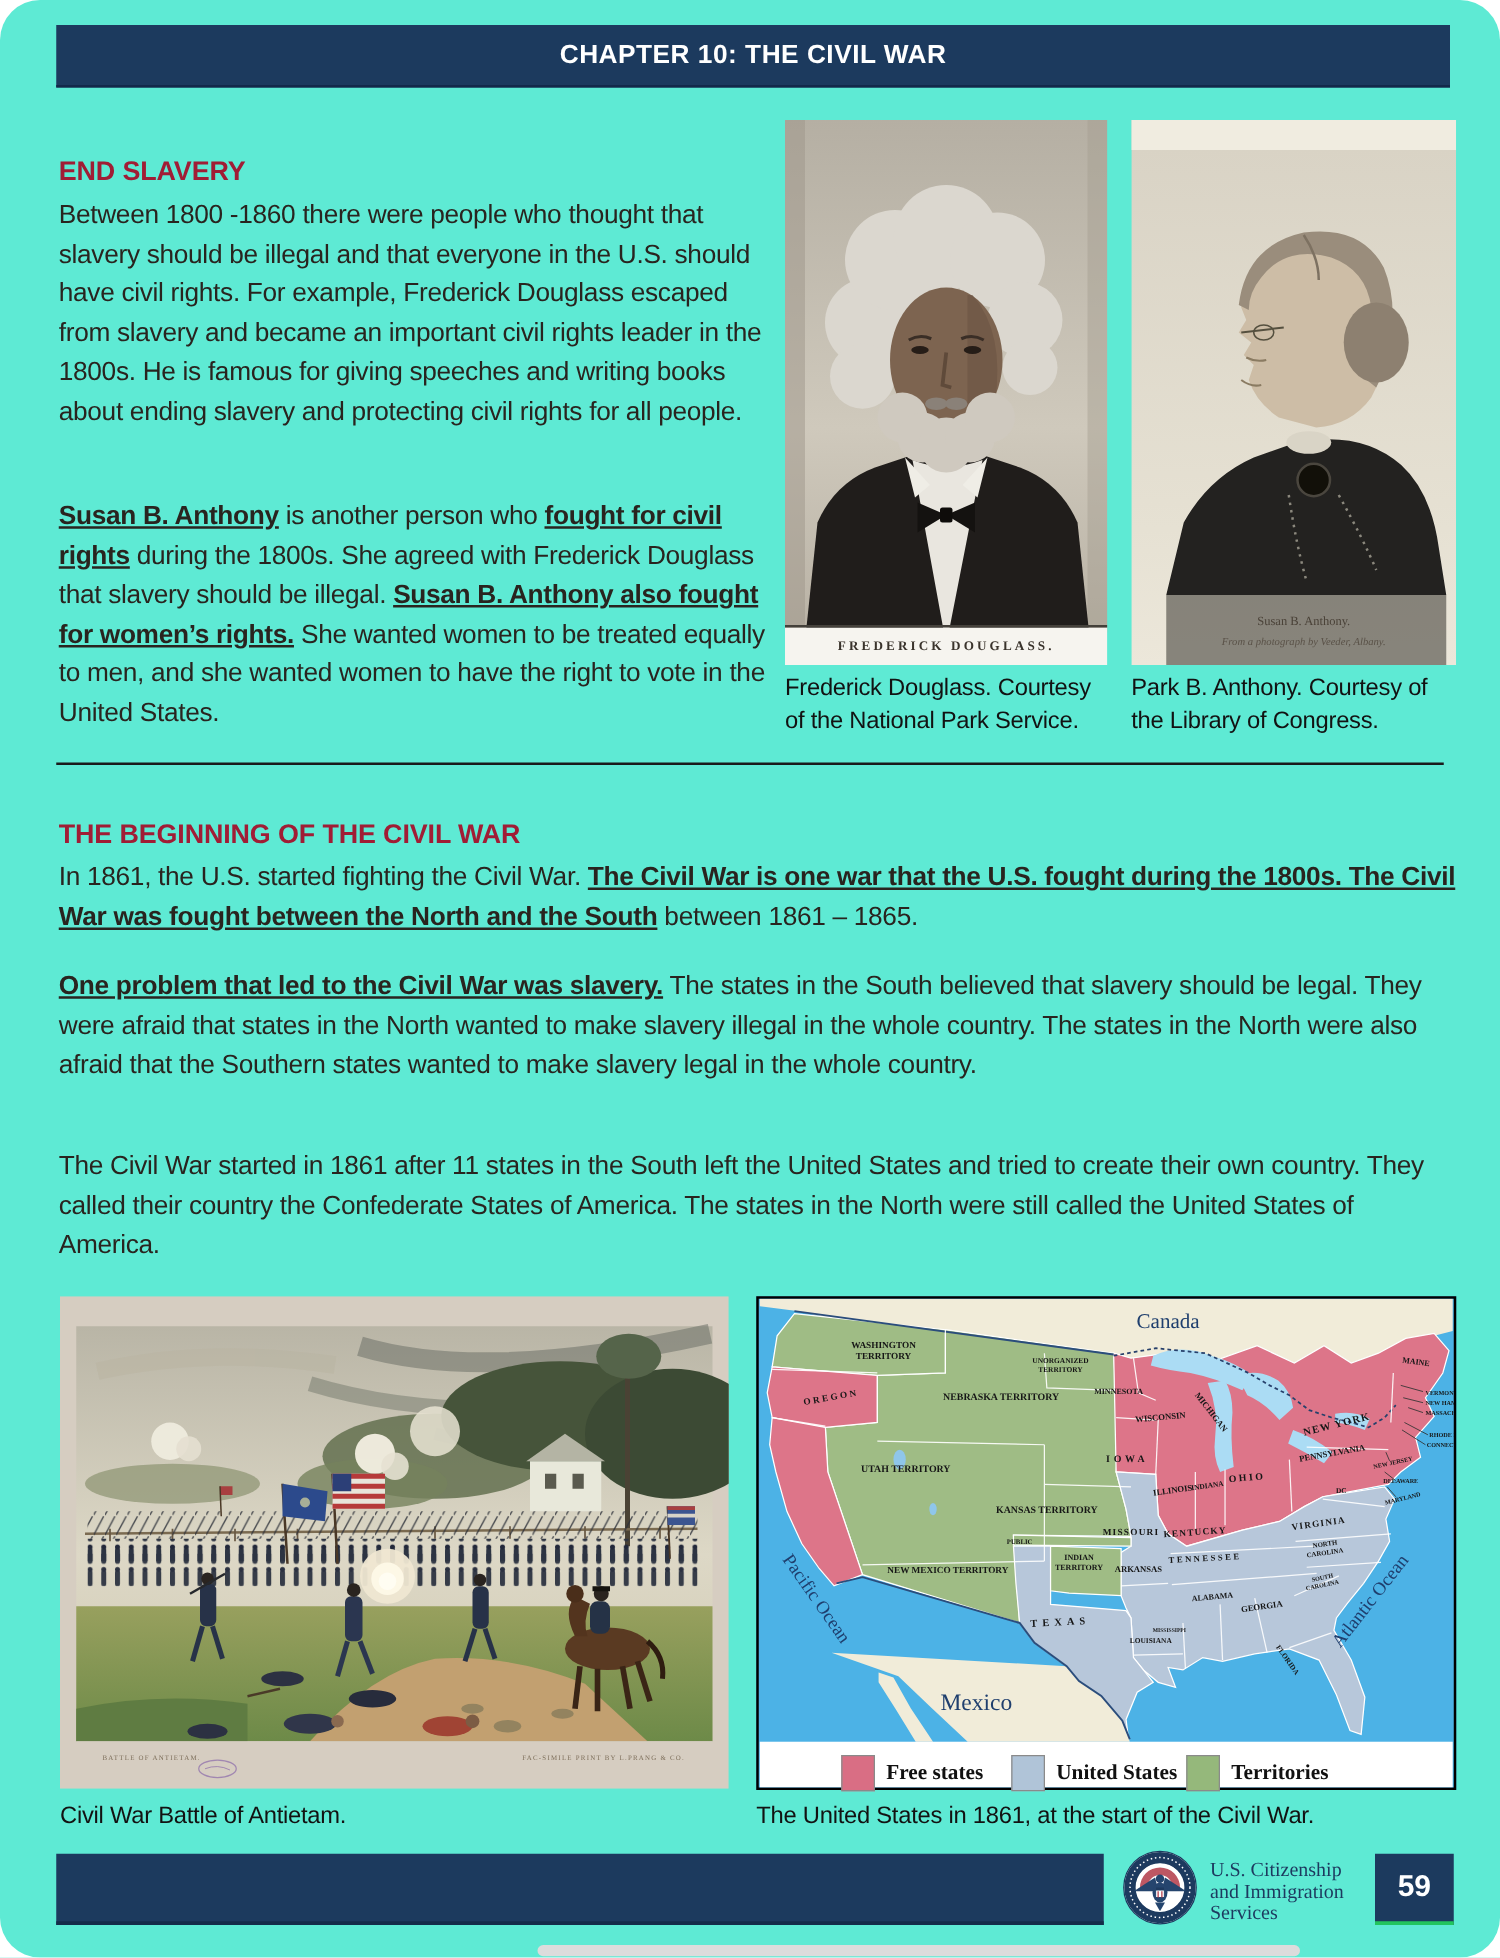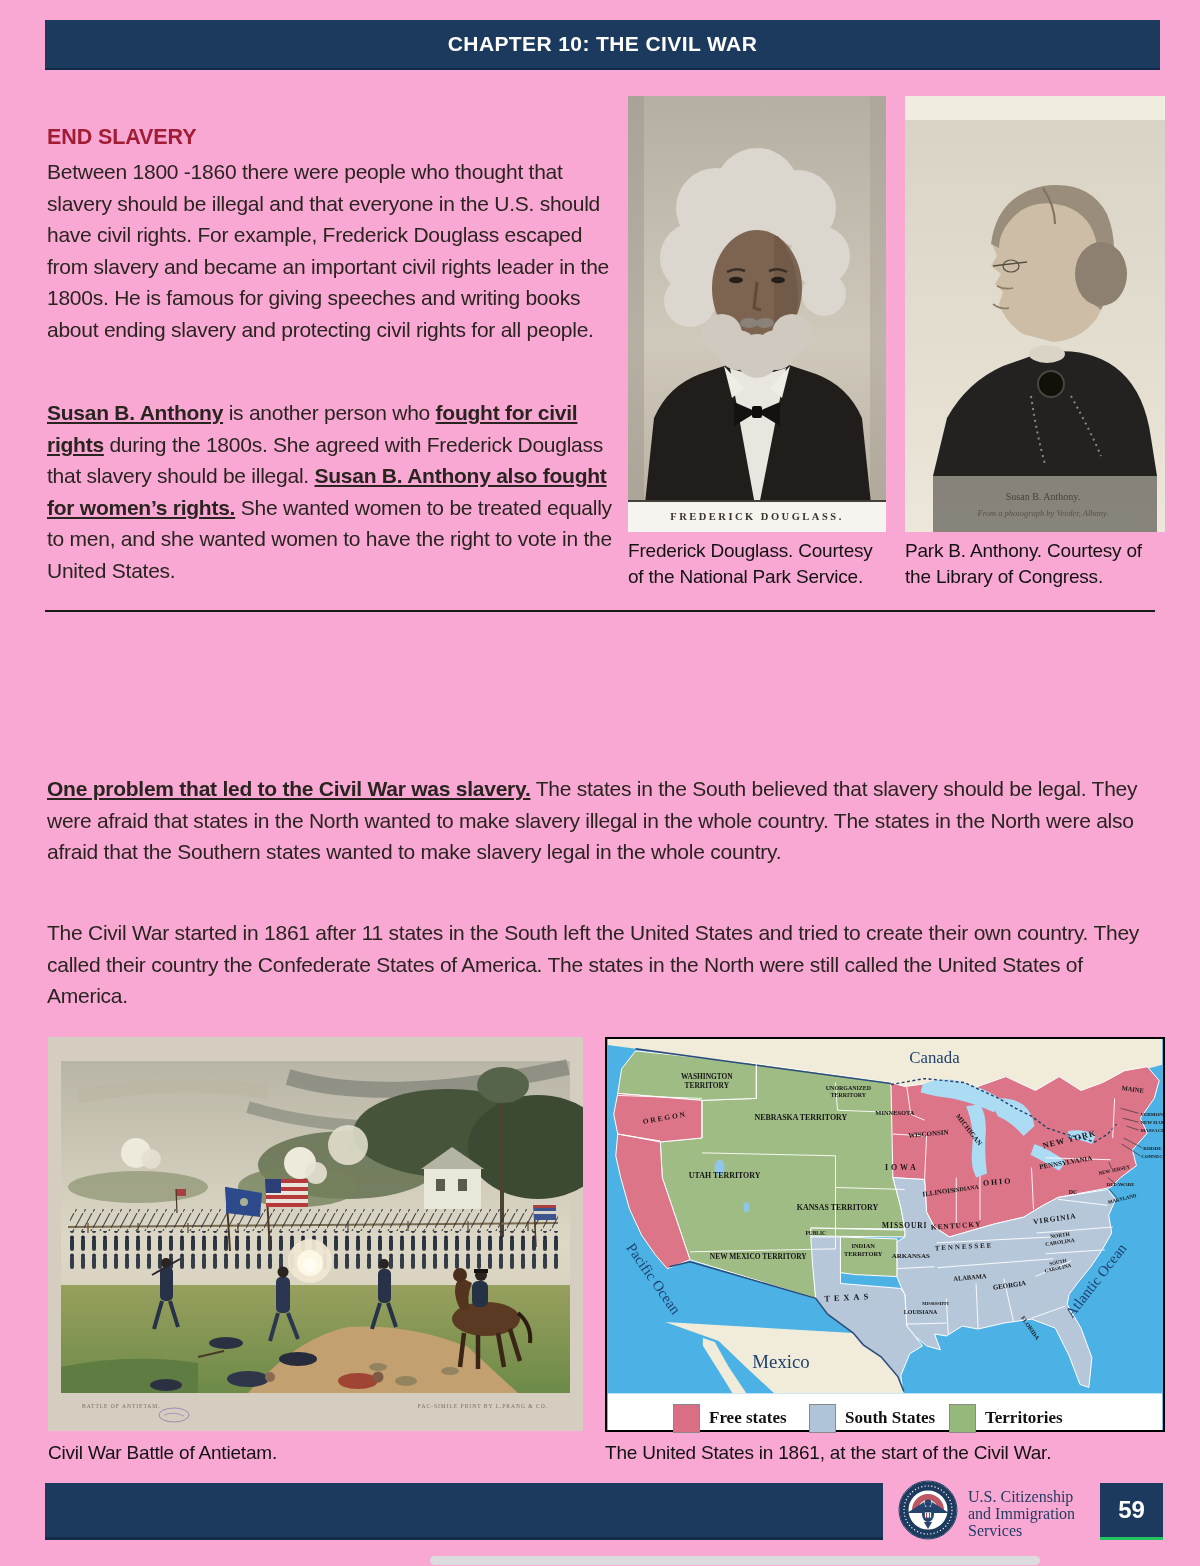--- a/index.html
+++ b/index.html
@@ -1,17 +1,17 @@
 <!DOCTYPE html>
 <html><head>
 <meta charset="utf-8">
 <style>
   html,body{margin:0;padding:0;background:#fff;}
-  .page{position:relative;width:1200px;height:1566px;background:#f9a8d4;overflow:hidden;
-        font-family:"Liberation Sans","DejaVu Sans",sans-serif;color:#29241f;}
+  .page{position:relative;width:1200px;height:1566px;background:#5eead4;overflow:hidden;
+        font-family:"Liberation Sans","DejaVu Sans",sans-serif;color:#29241f;border-radius:32px;}
   .abs{position:absolute;}
   
   .chapter-bar{left:45px;top:20px;width:1115px;height:48px;background:#1c3a5e;
         display:flex;align-items:center;justify-content:center;border-bottom:2px solid #13294a;}
   .chapter-bar span{color:#ffffff;font-size:21px;font-weight:700;letter-spacing:.4px;}
   
   .red-h{color:#a01d35;font-size:21.5px;font-weight:800;line-height:28px;letter-spacing:-.1px;}
   .body-p{font-size:21px;line-height:31.6px;letter-spacing:-.25px;color:#29241f;}
   .body-p .b{font-weight:700;text-decoration:underline;}
   .fig-cap{font-size:19px;line-height:26px;color:#121212;letter-spacing:-.2px;}
@@ -144,20 +144,22 @@
       <text x="138" y="404" text-anchor="middle" font-family="Liberation Serif, DejaVu Serif, serif" font-size="10" fill="#4a4238">Susan B. Anthony.</text>
       <text x="138" y="420" text-anchor="middle" font-family="Liberation Serif, DejaVu Serif, serif" font-size="8.5" font-style="italic" fill="#5a5248">From a photograph by Veeder, Albany.</text>
     </svg>
   </div>
 
   <div class="abs fig-cap" style="left:628px;top:538px;width:252px;">Frederick Douglass. Courtesy of the National Park Service.</div>
   <div class="abs fig-cap" style="left:905px;top:538px;width:258px;">Park B. Anthony. Courtesy of the Library of Congress.</div>
 
   <div class="abs divider"></div>
 
+  <div class="abs red-h" style="left:47px;top:653px;width:800px;">THE BEGINNING OF THE CIVIL WAR</div>
+  <div class="abs body-p" style="left:47px;top:686px;width:1118px;"><span>In 1861, the U.S. started fighting the Civil War. </span><span class="b">The Civil War is one war that the U.S. fought during the 1800s. The Civil War was fought between the North and the South</span><span> between 1861 – 1865.</span></div>
   <div class="abs body-p" style="left:47px;top:773px;width:1120px;"><span class="b">One problem that led to the Civil War was slavery.</span><span> The states in the South believed that slavery should be legal. They were afraid that states in the North wanted to make slavery illegal in the whole country. The states in the North were also afraid that the Southern states wanted to make slavery legal in the whole country.</span></div>
   <div class="abs body-p" style="left:47px;top:917px;width:1120px;"><span>The Civil War started in 1861 after 11 states in the South left the United States and tried to create their own country. They called their country the Confederate States of America. The states in the North were still called the United States of America.</span></div>
 
   <div class="abs paint-box">
     <svg viewBox="0 0 535 394">
       <defs>
         <linearGradient id="sky" x1="0" y1="0" x2="0" y2="1">
           <stop offset="0" stop-color="#b9b5a6"></stop>
             <stop offset=".55" stop-color="#ddd8c6"></stop>
             <stop offset="1" stop-color="#cfc9b2"></stop>
@@ -456,21 +458,21 @@
           <text x="243" y="264" font-size="8.5" fill="#161616" font-weight="700" text-anchor="middle" font-family="&quot;Liberation Serif&quot;,&quot;DejaVu Serif&quot;,serif" letter-spacing="4" transform="rotate(-3 243 264)">TEXAS</text>
         </g>
     </svg>
     <div id="map-legend">
         <div class="legend-item" style="left: 42px;">
           <span class="swatch" style="background: rgb(217, 110, 132);"></span>
           <span class="legend-label">Free states</span>
         </div>
         <div class="legend-item" style="left: 178px;">
           <span class="swatch" style="background: rgb(176, 196, 216);"></span>
-          <span class="legend-label">South States</span>
+          <span class="legend-label">United States</span>
         </div>
         <div class="legend-item" style="left: 318px;">
           <span class="swatch" style="background: rgb(149, 184, 123);"></span>
           <span class="legend-label">Territories</span>
         </div>
       </div>
   </div>
 
   <div class="abs fig-cap" style="left:48px;top:1440px;width:420px;">Civil War Battle of Antietam.</div>
   <div class="abs fig-cap" style="left:605px;top:1440px;width:560px;">The United States in 1861, at the start of the Civil War.</div>

